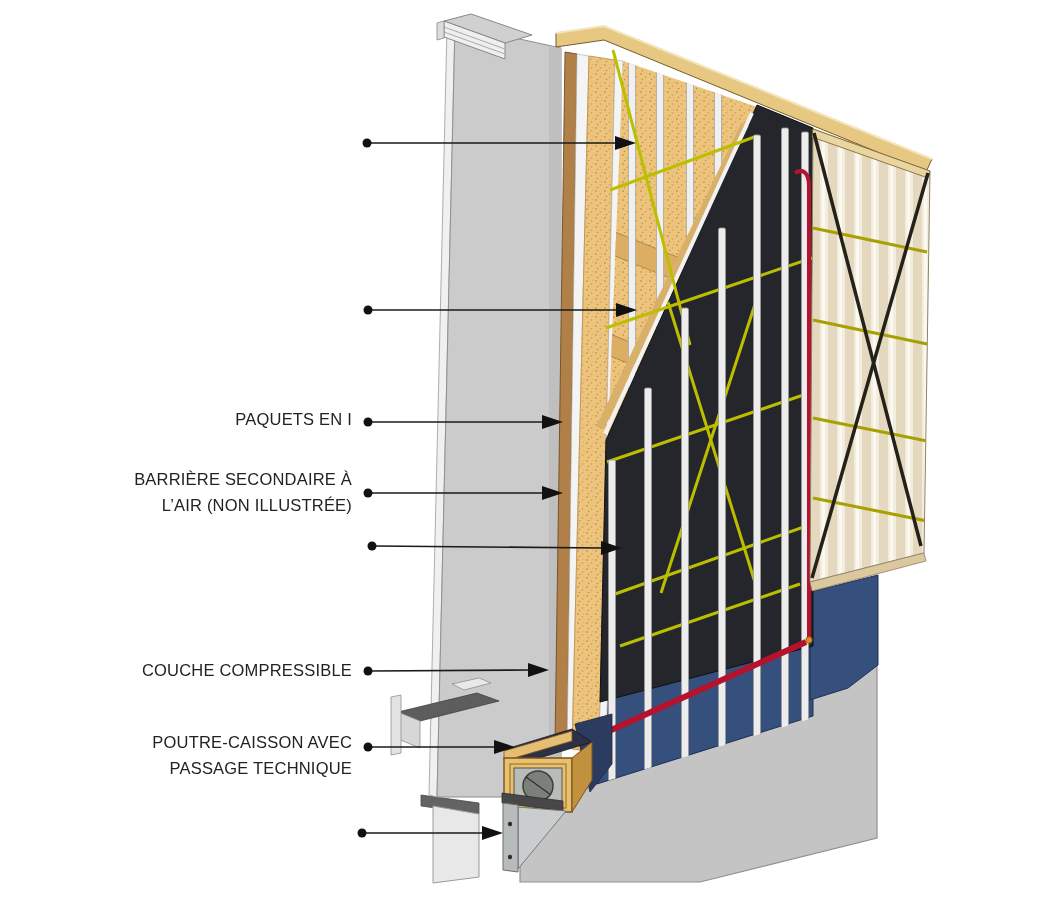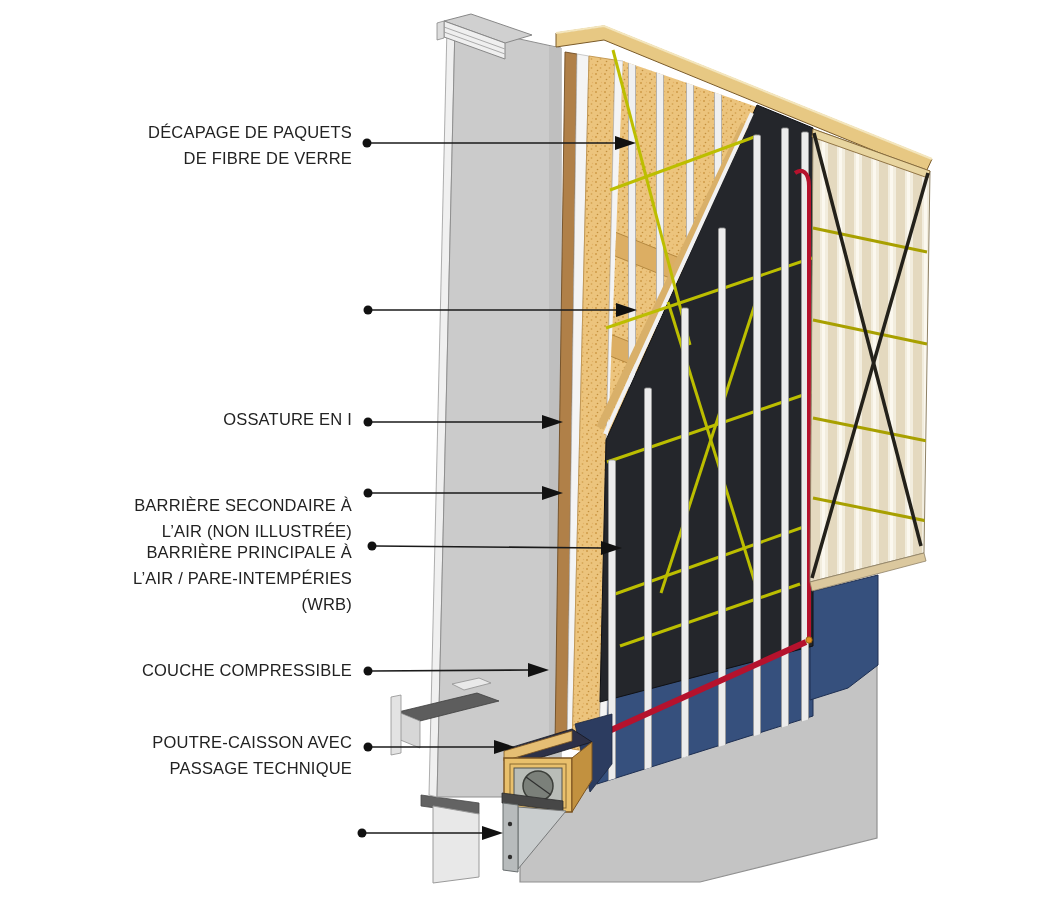--- a/index.html
+++ b/index.html
@@ -206,20 +206,18 @@
         <polygon points="515,747 494,740 494,754" stroke="none"></polygon>
       </g>
       <g>
         <circle cx="362" cy="833" r="4.5" stroke="none"></circle>
           <line x1="366" y1="833" x2="483" y2="833"></line>
         <polygon points="503,833 482,826 482,840" stroke="none"></polygon>
       </g>
     </g>
   </svg>
 
-  <div class="lbl" style="top:119px;width:230px">DÉCAPAGE DE PAQUETS DE FIBRE DE VERRE</div>
-  <div class="lbl nowrap" style="top:406px">OSSATURE EN I</div>
-  <div class="lbl" style="top:492px;width:242px">BARRIÈRE SECONDAIRE À L’AIR (NON ILLUSTRÉE)</div>
-  <div class="lbl" style="top:539px;width:250px">BARRIÈRE PRINCIPALE À L’AIR / PARE-INTEMPÉRIES (WRB)</div>
+  <div class="lbl nowrap" style="top:406px">PAQUETS EN I</div>
+  <div class="lbl" style="top:466px;width:242px">BARRIÈRE SECONDAIRE À L’AIR (NON ILLUSTRÉE)</div>
   <div class="lbl nowrap" style="top:657px">COUCHE COMPRESSIBLE</div>
   <div class="lbl" style="top:729px;width:228px">POUTRE-CAISSON AVEC PASSAGE TECHNIQUE</div>
 
 </div>
 
 </body></html>

